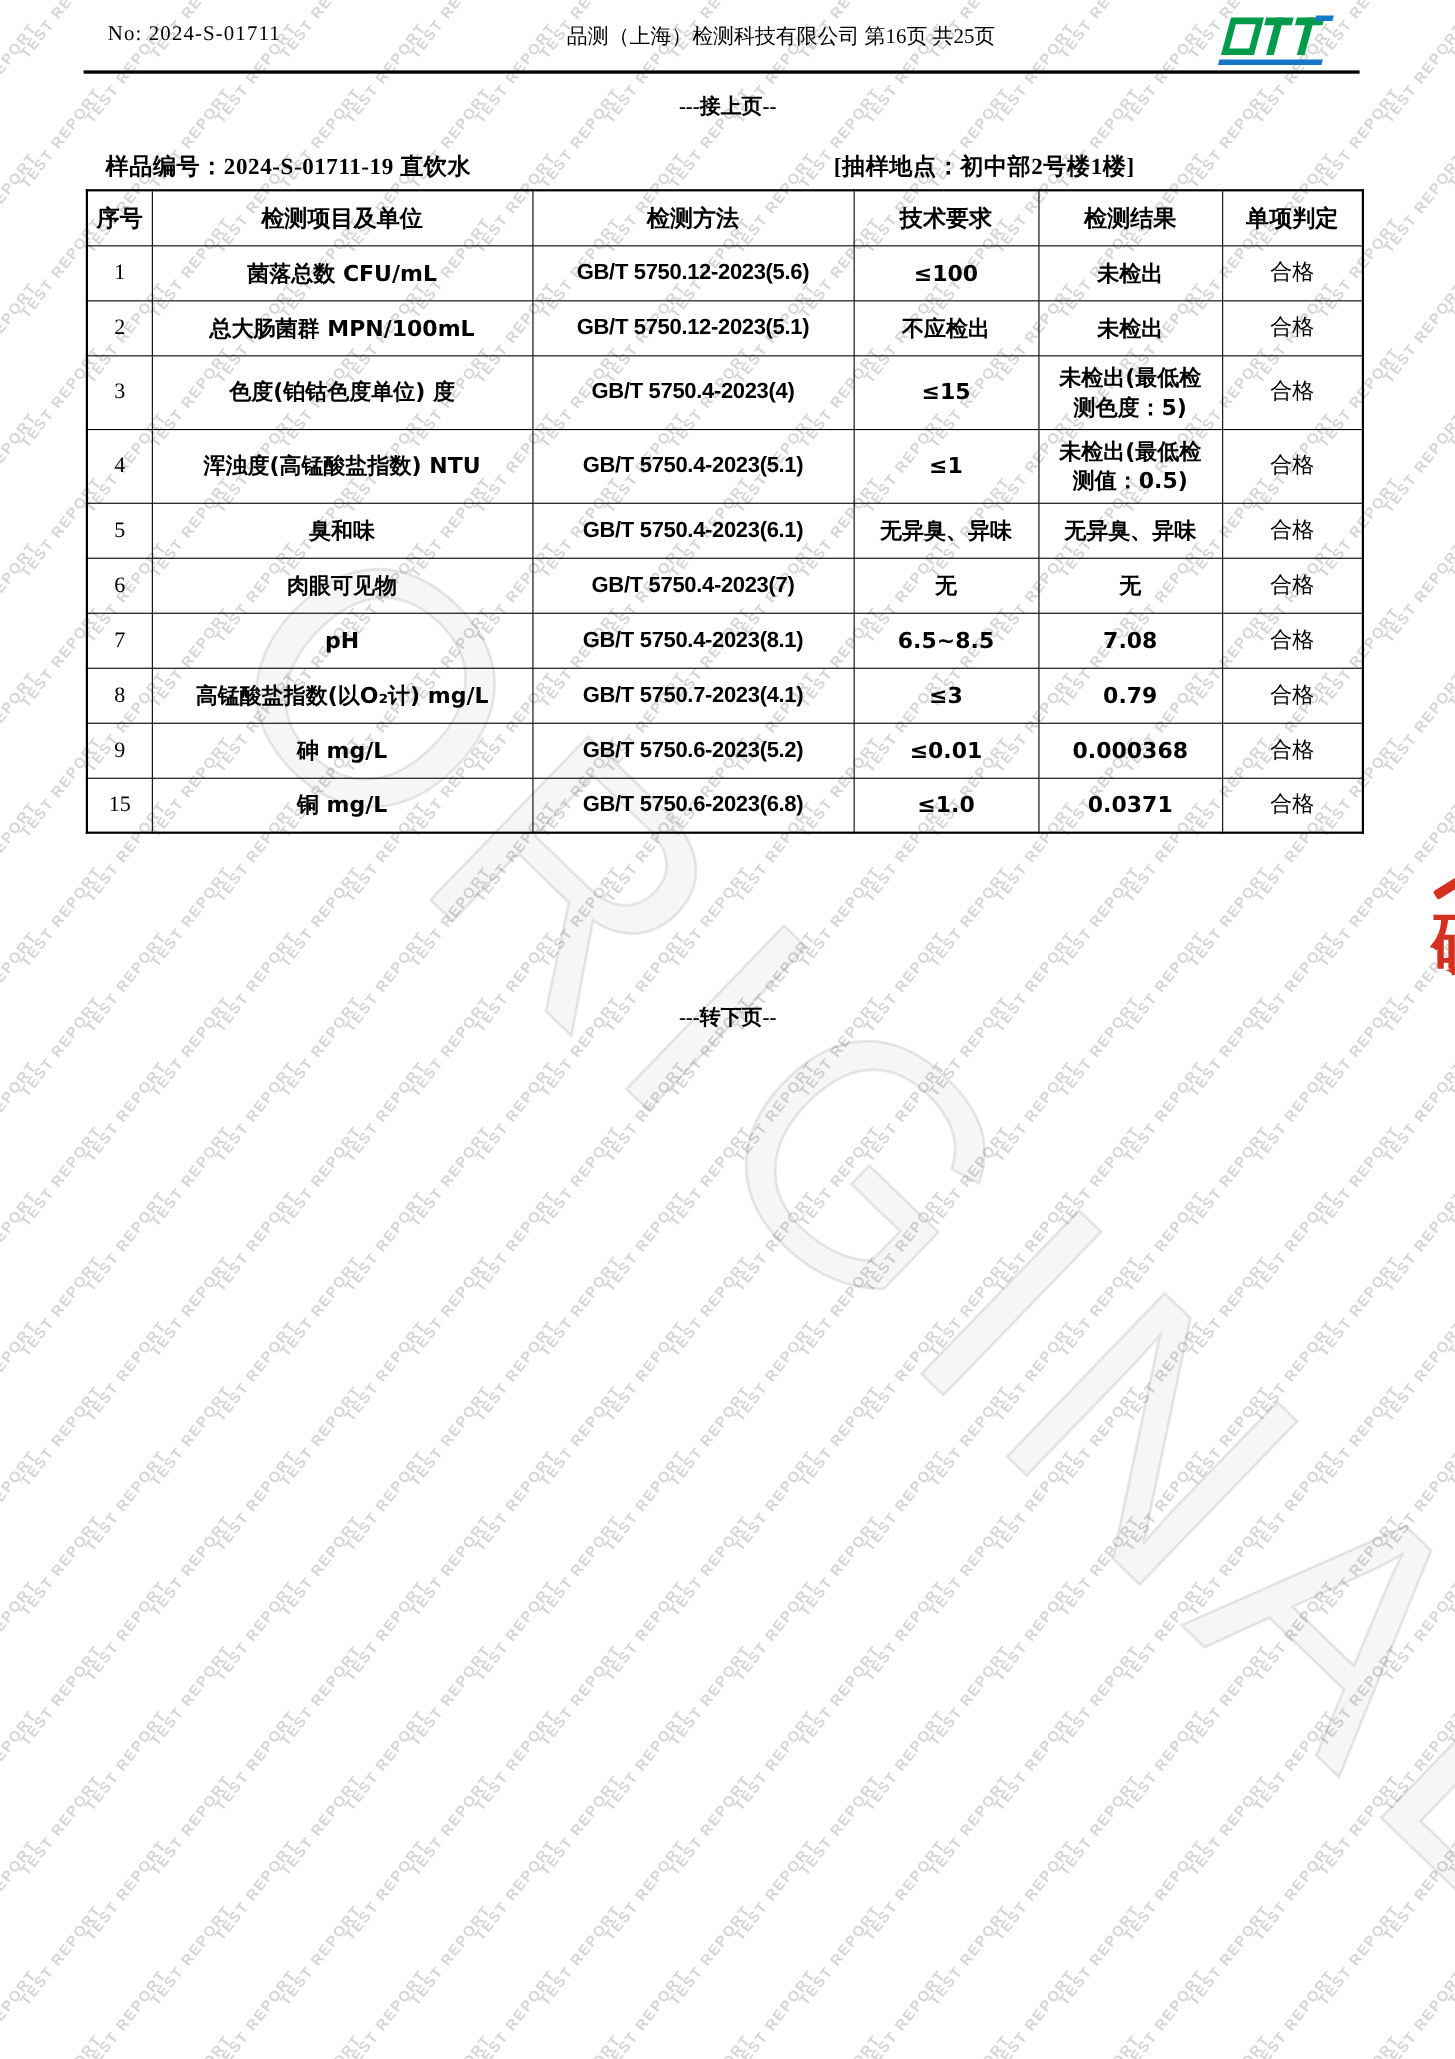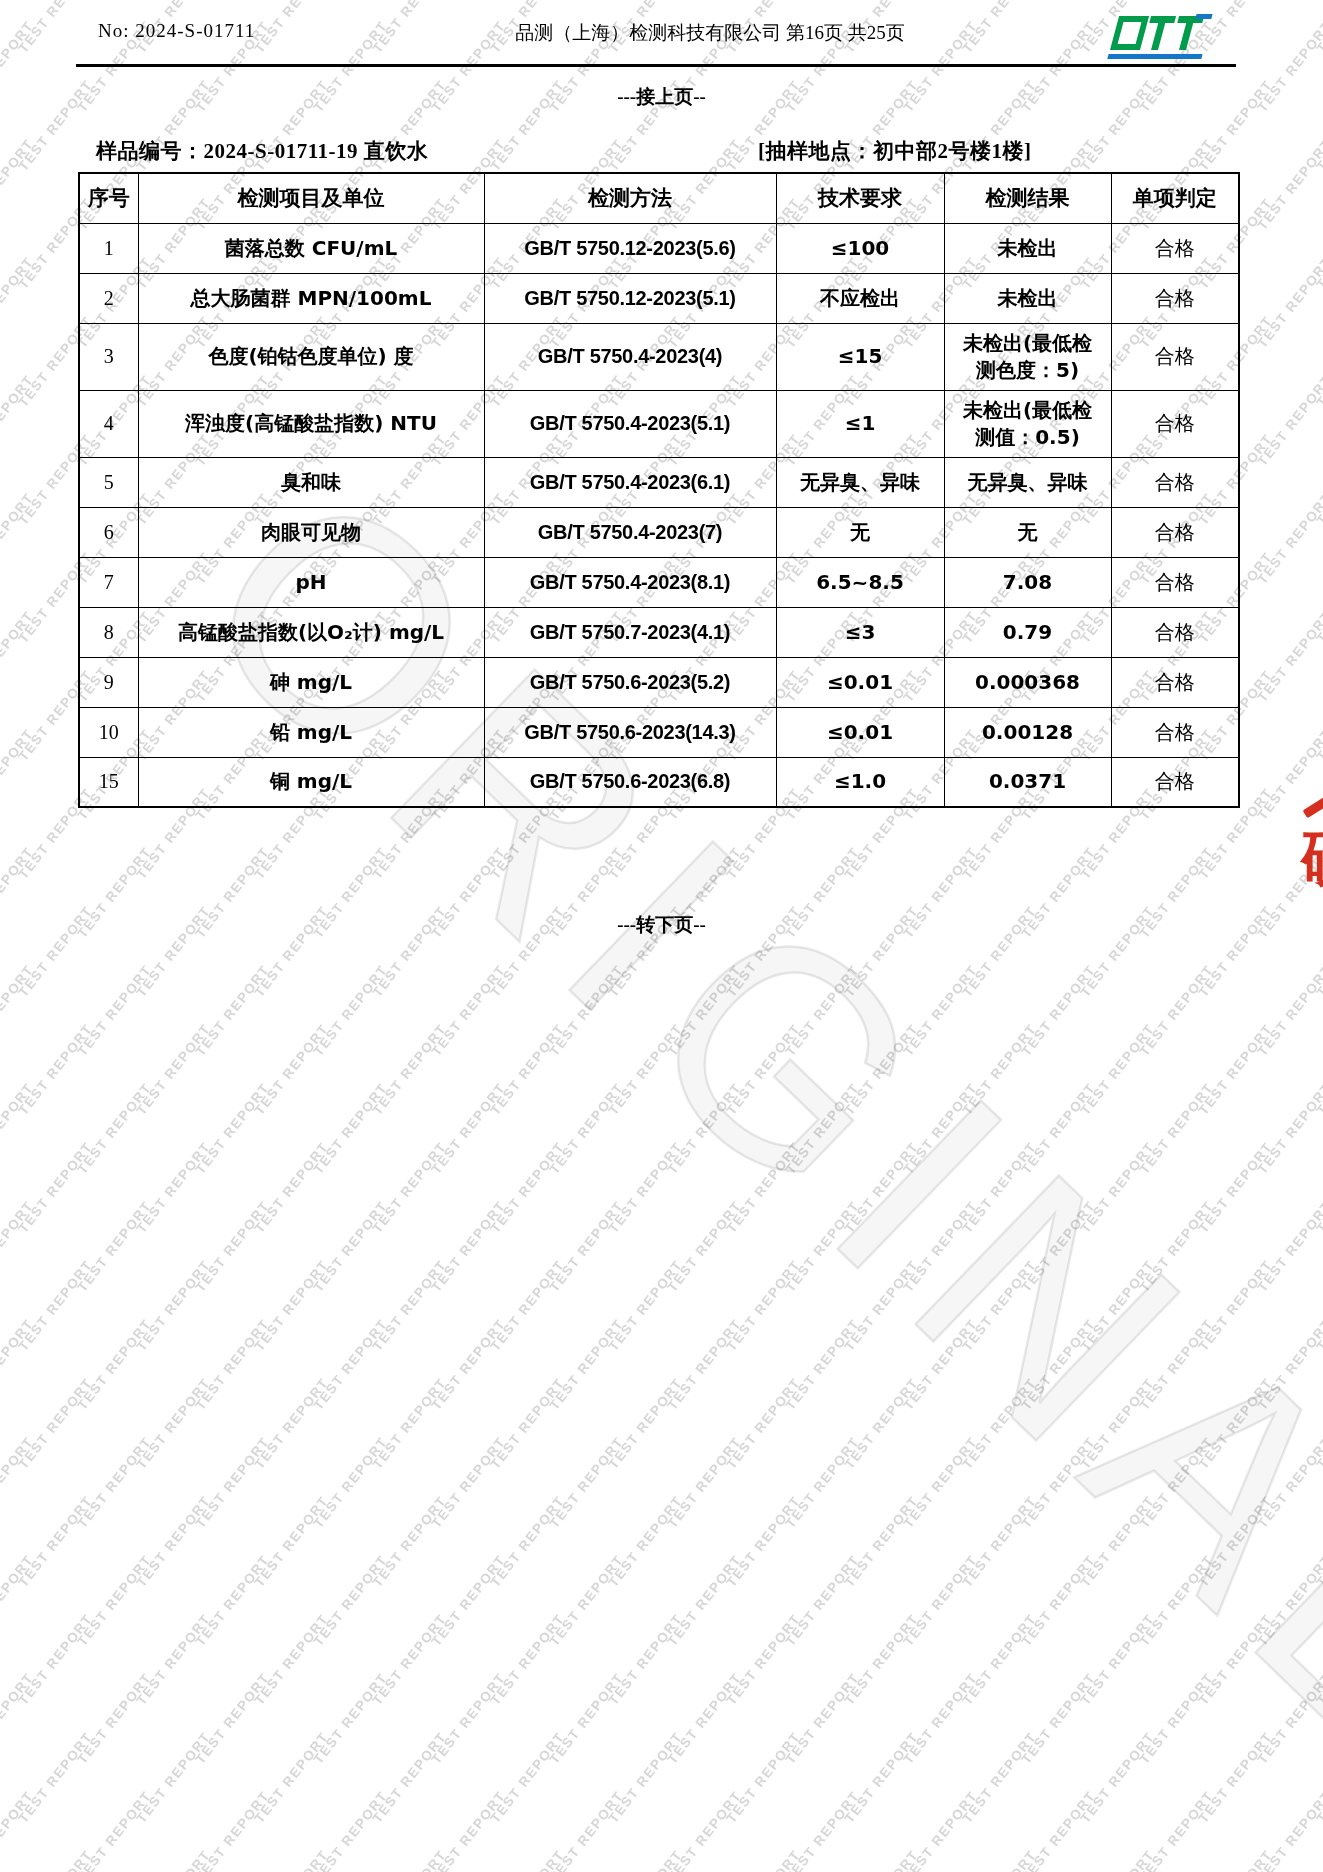--- a/index.html
+++ b/index.html
@@ -590,28 +590,20 @@
       </tr>
       <tr class="row-n">
         <td class="c0">9</td>
         <td class="c1">砷 mg/L</td>
         <td class="c2">GB/T 5750.6-2023(5.2)</td>
         <td class="c3">≤0.01</td>
         <td class="c4">0.000368</td>
         <td class="c5">合格</td>
       </tr>
       <tr class="row-n">
-        <td class="c0">10</td>
-        <td class="c1">铅 mg/L</td>
-        <td class="c2">GB/T 5750.6-2023(14.3)</td>
-        <td class="c3">≤0.01</td>
-        <td class="c4">0.00128</td>
-        <td class="c5">合格</td>
-      </tr>
-      <tr class="row-n">
         <td class="c0">15</td>
         <td class="c1">铜 mg/L</td>
         <td class="c2">GB/T 5750.6-2023(6.8)</td>
         <td class="c3">≤1.0</td>
         <td class="c4">0.0371</td>
         <td class="c5">合格</td>
       </tr>
     </tbody>
 </table>
 

